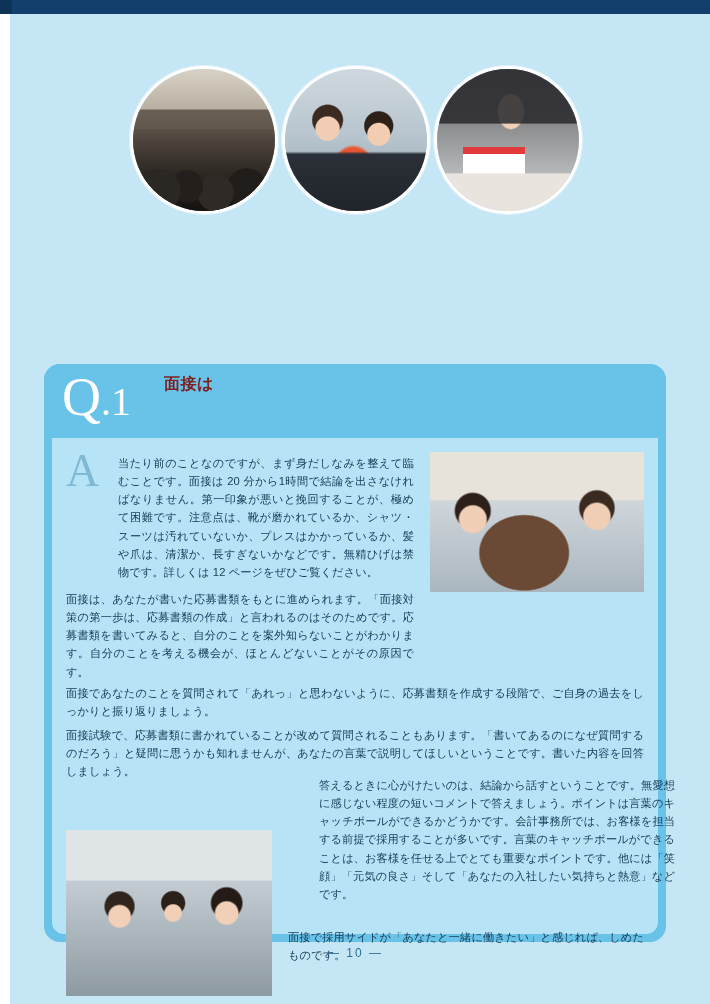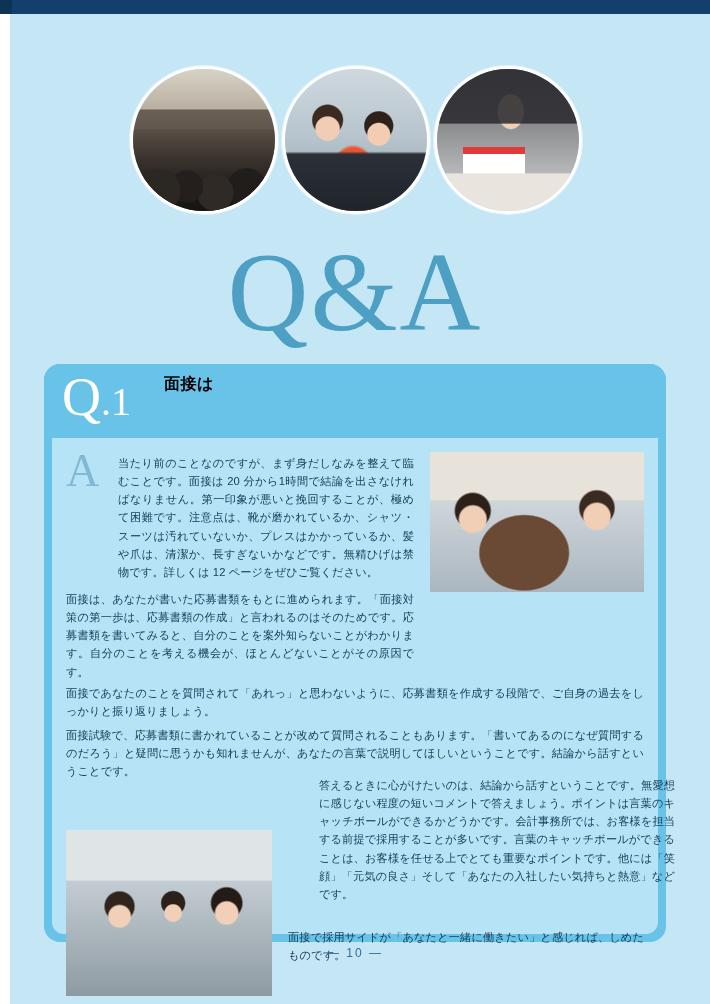--- a/index.html
+++ b/index.html
@@ -102,21 +102,21 @@
     background:#69c3e8;
   }
   .qnum{
     position:absolute;left:18px;top:6px;
     color:#ffffff;font-family:Liberation Serif, serif;
     font-size:54px;line-height:1;font-weight:normal;
   }
   .qnum .dot{font-size:40px;}
   .qtext{
     position:absolute;left:120px;top:8px;width:480px;
-    color:#000000;font-weight:bold;font-size:16px;line-height:1.55;
+    color:#7f1d1d;font-weight:bold;font-size:16px;line-height:1.55;
     letter-spacing:.5px;
   }
   .body-panel{
     position:absolute;left:8px;top:74px;width:606px;height:496px;
     background:#b7e3f6;border-radius:0 0 12px 12px;
   }
   .ans-a{
     position:absolute;left:14px;top:10px;
     color:#7fb9d4;font-family:"Liberation Serif", serif;
     font-size:46px;line-height:1;
@@ -194,21 +194,20 @@
     </div>
     <div class="circle c3">
       <div class="ph ph3">
         <div class="tacbox">
           <span>TAC</span>
         </div>
       </div>
     </div>
   </div>
 
-  <div class="qa-title">Q&amp;A</div>
 
   <div class="card">
     <div class="card-head">
       <div class="qnum"><span>Q</span><span class="dot">.1</span></div>
       <div class="qtext">
         <div>面接は</div>
       </div>
     </div>
 
     <div class="body-panel">
@@ -217,20 +216,20 @@
       <div class="photo-int">
         <div class="tbl"></div>
       </div>
       <div class="photo-room">
         <div class="fg"></div>
       </div>
 
       <div class="para p1">当たり前のことなのですが、まず身だしなみを整えて臨むことです。面接は 20 分から1時間で結論を出さなければなりません。第一印象が悪いと挽回することが、極めて困難です。注意点は、靴が磨かれているか、シャツ・スーツは汚れていないか、プレスはかかっているか、髪や爪は、清潔か、長すぎないかなどです。無精ひげは禁物です。詳しくは 12 ページをぜひご覧ください。</div>
       <div class="para p2">面接は、あなたが書いた応募書類をもとに進められます。「面接対策の第一歩は、応募書類の作成」と言われるのはそのためです。応募書類を書いてみると、自分のことを案外知らないことがわかります。自分のことを考える機会が、ほとんどないことがその原因です。</div>
       <div class="para p3">面接であなたのことを質問されて「あれっ」と思わないように、応募書類を作成する段階で、ご自身の過去をしっかりと振り返りましょう。</div>
-      <div class="para p4">面接試験で、応募書類に書かれていることが改めて質問されることもあります。「書いてあるのになぜ質問するのだろう」と疑問に思うかも知れませんが、あなたの言葉で説明してほしいということです。結論から話すということです。</div>
+      <div class="para p4">面接試験で、応募書類に書かれていることが改めて質問されることもあります。「書いてあるのになぜ質問するのだろう」と疑問に思うかも知れませんが、あなたの言葉で説明してほしいということです。書いた内容を回答しましょう。</div>
       <div class="para p5">答えるときに心がけたいのは、結論から話すということです。無愛想に感じない程度の短いコメントで答えましょう。ポイントは言葉のキャッチボールができるかどうかです。会計事務所では、お客様を担当する前提で採用することが多いです。言葉のキャッチボールができることは、お客様を任せる上でとても重要なポイントです。他には「笑顔」「元気の良さ」そして「あなたの入社したい気持ちと熱意」などです。</div>
       <div class="para p6">面接で採用サイドが「あなたと一緒に働きたい」と感じれば、しめたものです。</div>
     </div>
   </div>
 
   <div class="pagenum">— 10 —</div>
 </div>
 
 </body></html>

